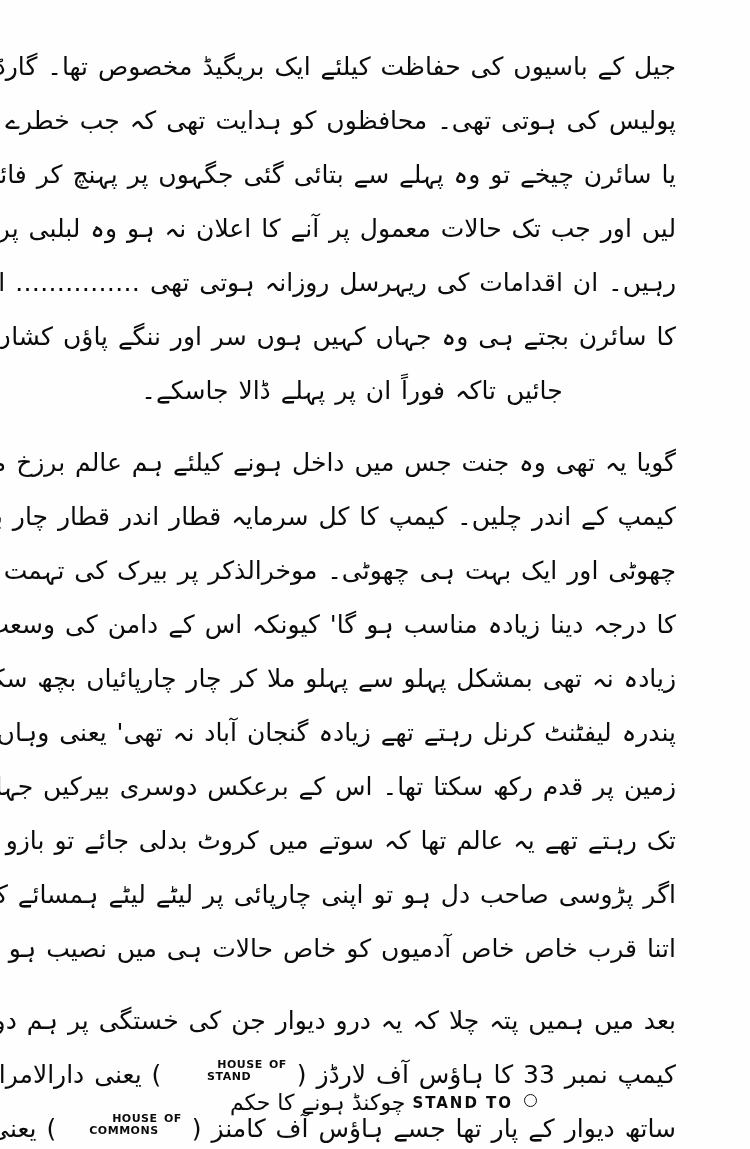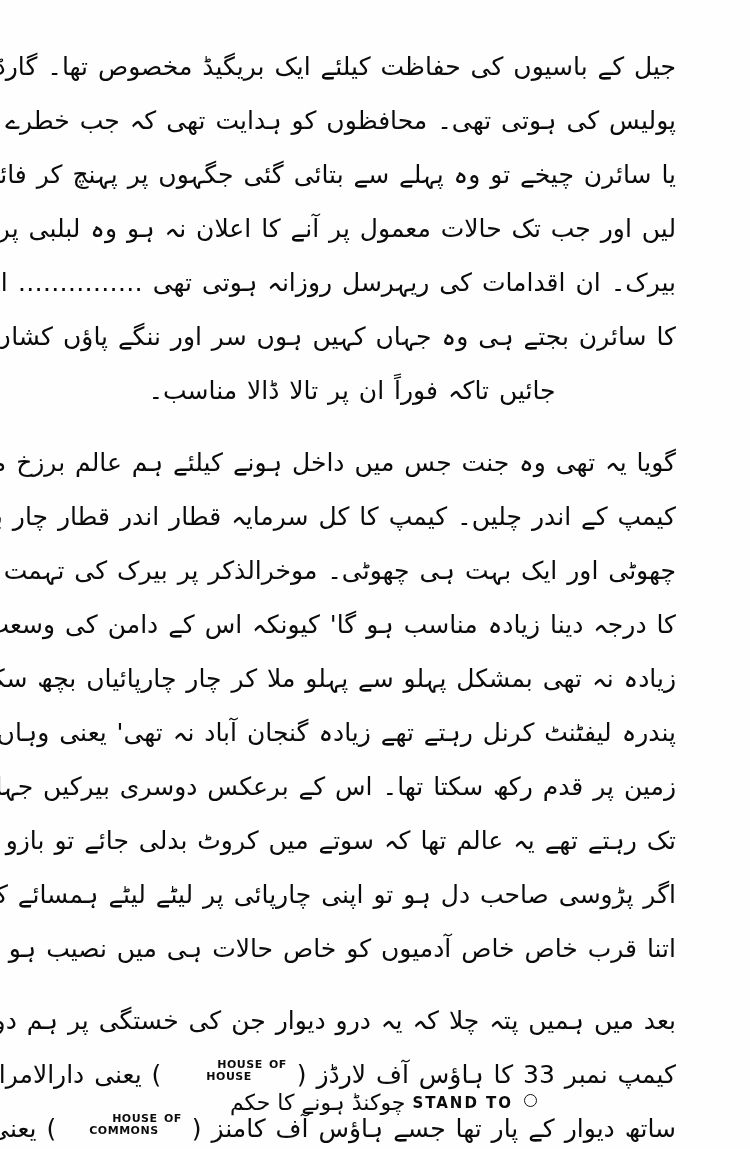--- a/index.html
+++ b/index.html
@@ -101,27 +101,27 @@
     <p class="para first-indent">
       <span class="line urdu">جیل کے باسیوں کی حفاظت کیلئے ایک بریگیڈ مخصوص تھا۔ گارڈ عموماً مرکزی یا صوبائی</span>
       <span class="line urdu">پولیس کی ہوتی تھی۔ محافظوں کو ہدایت تھی کہ جب خطرے کی گھنٹی بجے 'فائر' کی آواز گونجے</span>
       <span class="line urdu">
         <span>یا سائرن چیخے تو وہ پہلے سے بتائی گئی جگہوں پر پہنچ کر فائر پوزیشن (</span>
         
         
       </span>
       <span class="line urdu">لیں اور جب تک حالات معمول پر آنے کا اعلان نہ ہو وہ لبلبی پر انگلی رکھے گھٹنوں کے بل تیار</span>
       <span class="line urdu">
-        <span>بیرک۔ ان اقدامات کی ریہرسل روزانہ ہوتی تھی</span>
+        <span>رہیں۔ ان اقدامات کی ریہرسل روزانہ ہوتی تھی</span>
         <span class="dots">……………</span>
         <span>اسیروں کیلئے حکم تھا کہ سٹینڈ ٹو</span>
         
       </span>
       <span class="line urdu">کا سائرن بجتے ہی وہ جہاں کہیں ہوں سر اور ننگے پاؤں کشاں کشاں اپنے کیج میں گھس</span>
-      <span class="line urdu">جائیں تاکہ فوراً ان پر تالا ڈالا مناسب۔</span>
+      <span class="line urdu">جائیں تاکہ فوراً ان پر پہلے ڈالا جاسکے۔</span>
     </p>
 
     <p class="para first-indent">
       <span class="line urdu">گویا یہ تھی وہ جنت جس میں داخل ہونے کیلئے ہم عالم برزخ میں پڑے رہے۔ آئیے</span>
       <span class="line urdu">کیمپ کے اندر چلیں۔ کیمپ کا کل سرمایہ قطار اندر قطار چار بیرکیں تھیں۔ ایک بڑی '</span>
       <span class="line urdu">چھوٹی اور ایک بہت ہی چھوٹی۔ موخرالذکر پر بیرک کی تہمت لگانے کی بجائے اسے کمرے</span>
       <span class="line urdu">کا درجہ دینا زیادہ مناسب ہو گا' کیونکہ اس کے دامن کی وسعت عام رہائشی کمرے سے</span>
       <span class="line urdu">زیادہ نہ تھی بمشکل پہلو سے پہلو ملا کر چار چارپائیاں بچھ سکتی تھیں۔ آخری بیرک جہاں</span>
       <span class="line urdu">پندرہ لیفٹنٹ کرنل رہتے تھے زیادہ گنجان آباد نہ تھی' یعنی وہاں آدمی چارپائی سے اتر کر</span>
       <span class="line urdu">زمین پر قدم رکھ سکتا تھا۔ اس کے برعکس دوسری بیرکیں جہاں نیم لفٹین سے لے کر سینئر میجر</span>
@@ -129,21 +129,21 @@
       <span class="line urdu">اگر پڑوسی صاحب دل ہو تو اپنی چارپائی پر لیٹے لیٹے ہمسائے کے دل کی دھڑکنیں گن سکتا۔</span>
       <span class="line urdu">اتنا قرب خاص خاص آدمیوں کو خاص حالات ہی میں نصیب ہو سکتا ہے۔</span>
     </p>
 
     <p class="para first-indent">
       <span class="line urdu">بعد میں ہمیں پتہ چلا کہ یہ درو دیوار جن کی خستگی پر ہم دو حروف بھیج رہے تھے دراصل</span>
       <span class="line urdu">
         <span>کیمپ نمبر 33 کا ہاؤس آف لارڈز (</span>
         <span class="eng-stack">
           <span>HOUSE OF</span><br>
-          <span>HOUSE</span>
+          <span>STAND</span>
         </span>
         <span>) یعنی دارالامراء تھا۔ آدھا کیمپ تو ساتھ</span>
       </span>
       <span class="line urdu">
         <span>ساتھ دیوار کے پار تھا جسے ہاؤس آف کامنز (</span>
         <span class="eng-stack">
           <span>HOUSE OF</span><br>
           <span>COMMONS</span>
         </span>
         <span>) یعنی دارالعوام کہا جاتا تھا۔ مؤخر</span>

